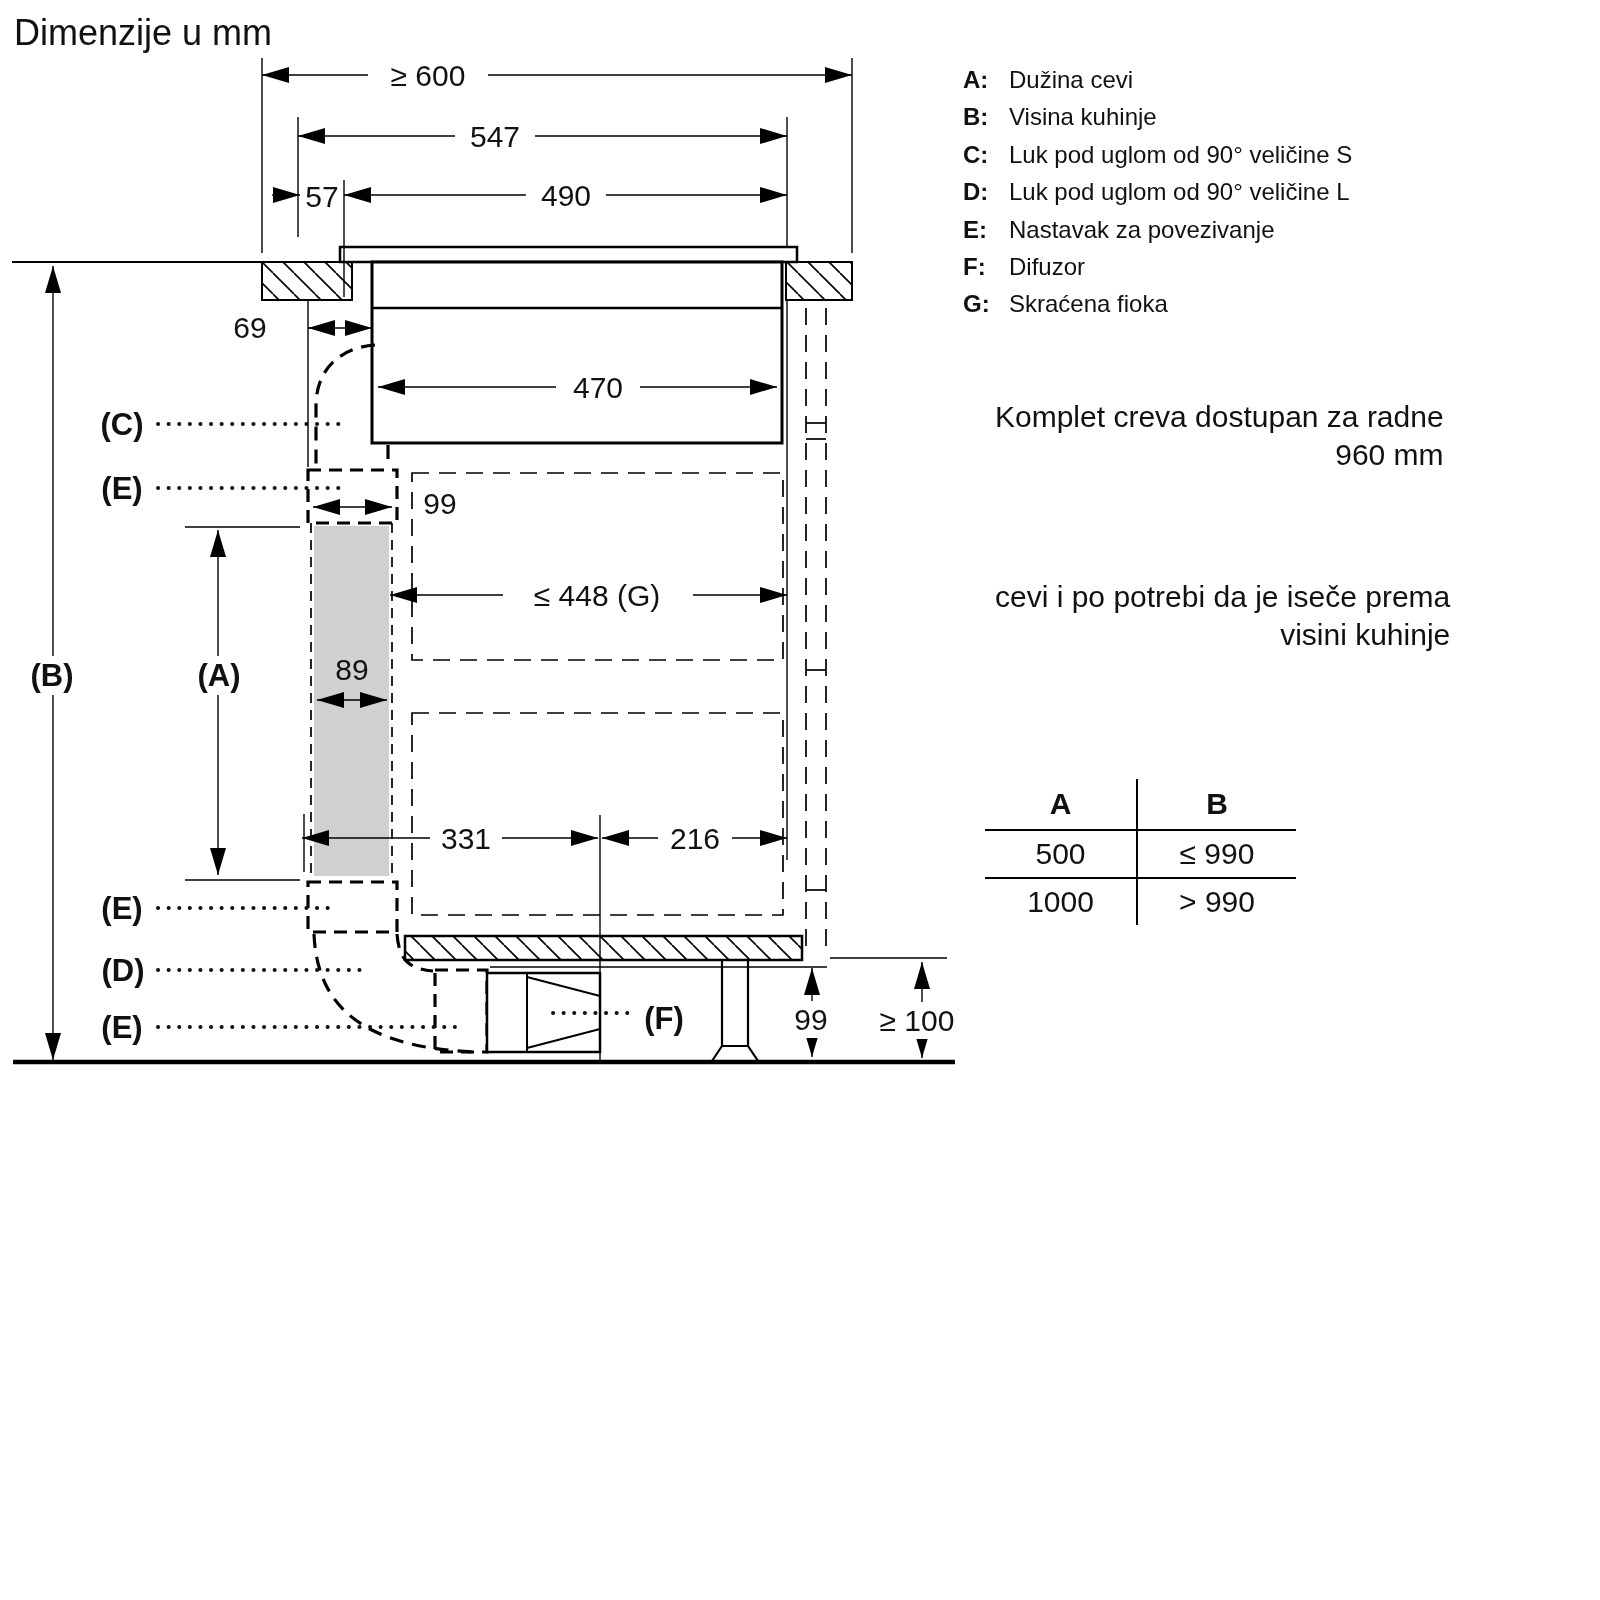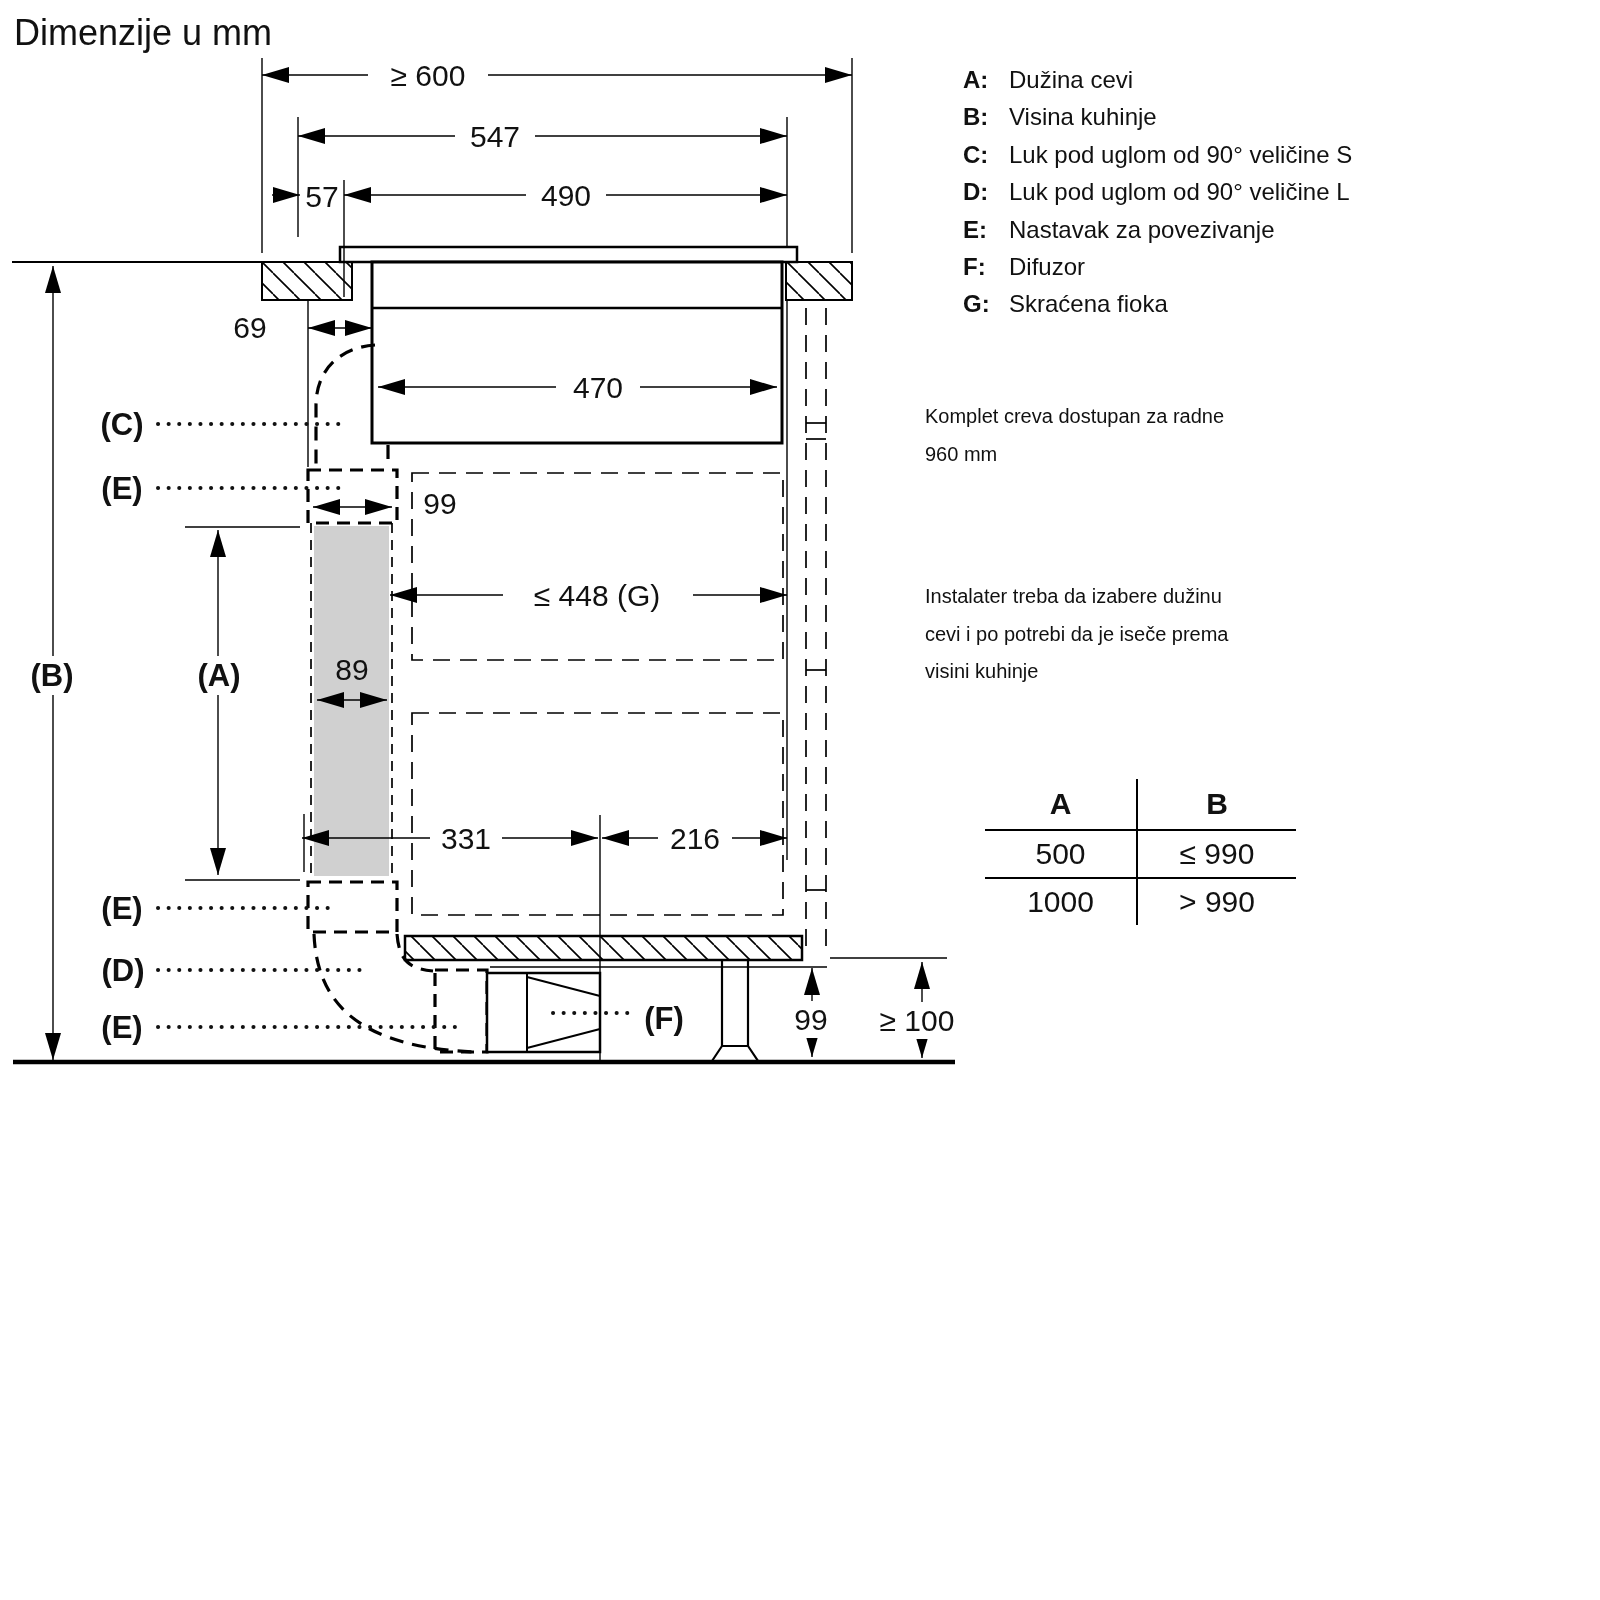--- a/index.html
+++ b/index.html
@@ -4,21 +4,21 @@
 <style>
   html,body{margin:0;padding:0;background:#fff;}
   .page{position:relative;width:1600px;height:1600px;background:#ffffff;
         font-family:"Liberation Sans", sans-serif;color:#111;overflow:hidden;}
   .title{position:absolute;left:14px;top:12px;font-size:36px;color:#111;}
   svg text{font-family:"Liberation Sans", sans-serif;fill:#111;}
   .dimtxt{font-size:30px;}
   .lbltxt{font-size:31px;font-weight:bold;}
   .legend{position:absolute;left:963px;top:61px;font-size:24px;line-height:37.4px;white-space:nowrap;}
   .legend .key{font-weight:bold;display:inline-block;min-width:46px;}
-  .note{position:absolute;left:925px;font-size:20px;line-height:37.5px;white-space:nowrap;}
+  .note{position:absolute;left:995px;font-size:30px;line-height:37.5px;white-space:nowrap;text-align:right;}
   .note1{top:398px;}
   .note2{top:578px;}
   .abTable{position:absolute;left:985px;top:779px;width:311px;}
   .abRow{display:flex;}
   .abCell{display:flex;align-items:center;justify-content:center;font-size:30px;}
   .abCell.colA{width:151px;}
   .abCell.colB{width:158px;border-left:2px solid #000;}
   .abRow.hdr .abCell{height:50px;font-weight:bold;border-bottom:2px solid #000;}
   .abRow.r1 .abCell{height:46px;border-bottom:2px solid #000;}
   .abRow.r2 .abCell{height:46px;}
@@ -188,21 +188,20 @@
     <div><span class="key">E:</span><span>Nastavak za povezivanje</span></div>
     <div><span class="key">F:</span><span>Difuzor</span></div>
     <div><span class="key">G:</span><span>Skraćena fioka</span></div>
   </div>
 
   <div class="note note1">
     <span style="display:block">Komplet creva dostupan za radne</span>
     <span style="display:block">960 mm</span>
   </div>
   <div class="note note2">
-    <span style="display:block">Instalater treba da izabere dužinu</span>
     <span style="display:block">cevi i po potrebi da je iseče prema</span>
     <span style="display:block">visini kuhinje</span>
   </div>
 
   <div class="abTable">
     <div class="abRow hdr">
       <div class="abCell colA">A</div>
       <div class="abCell colB">B</div>
     </div>
     <div class="abRow r1">

